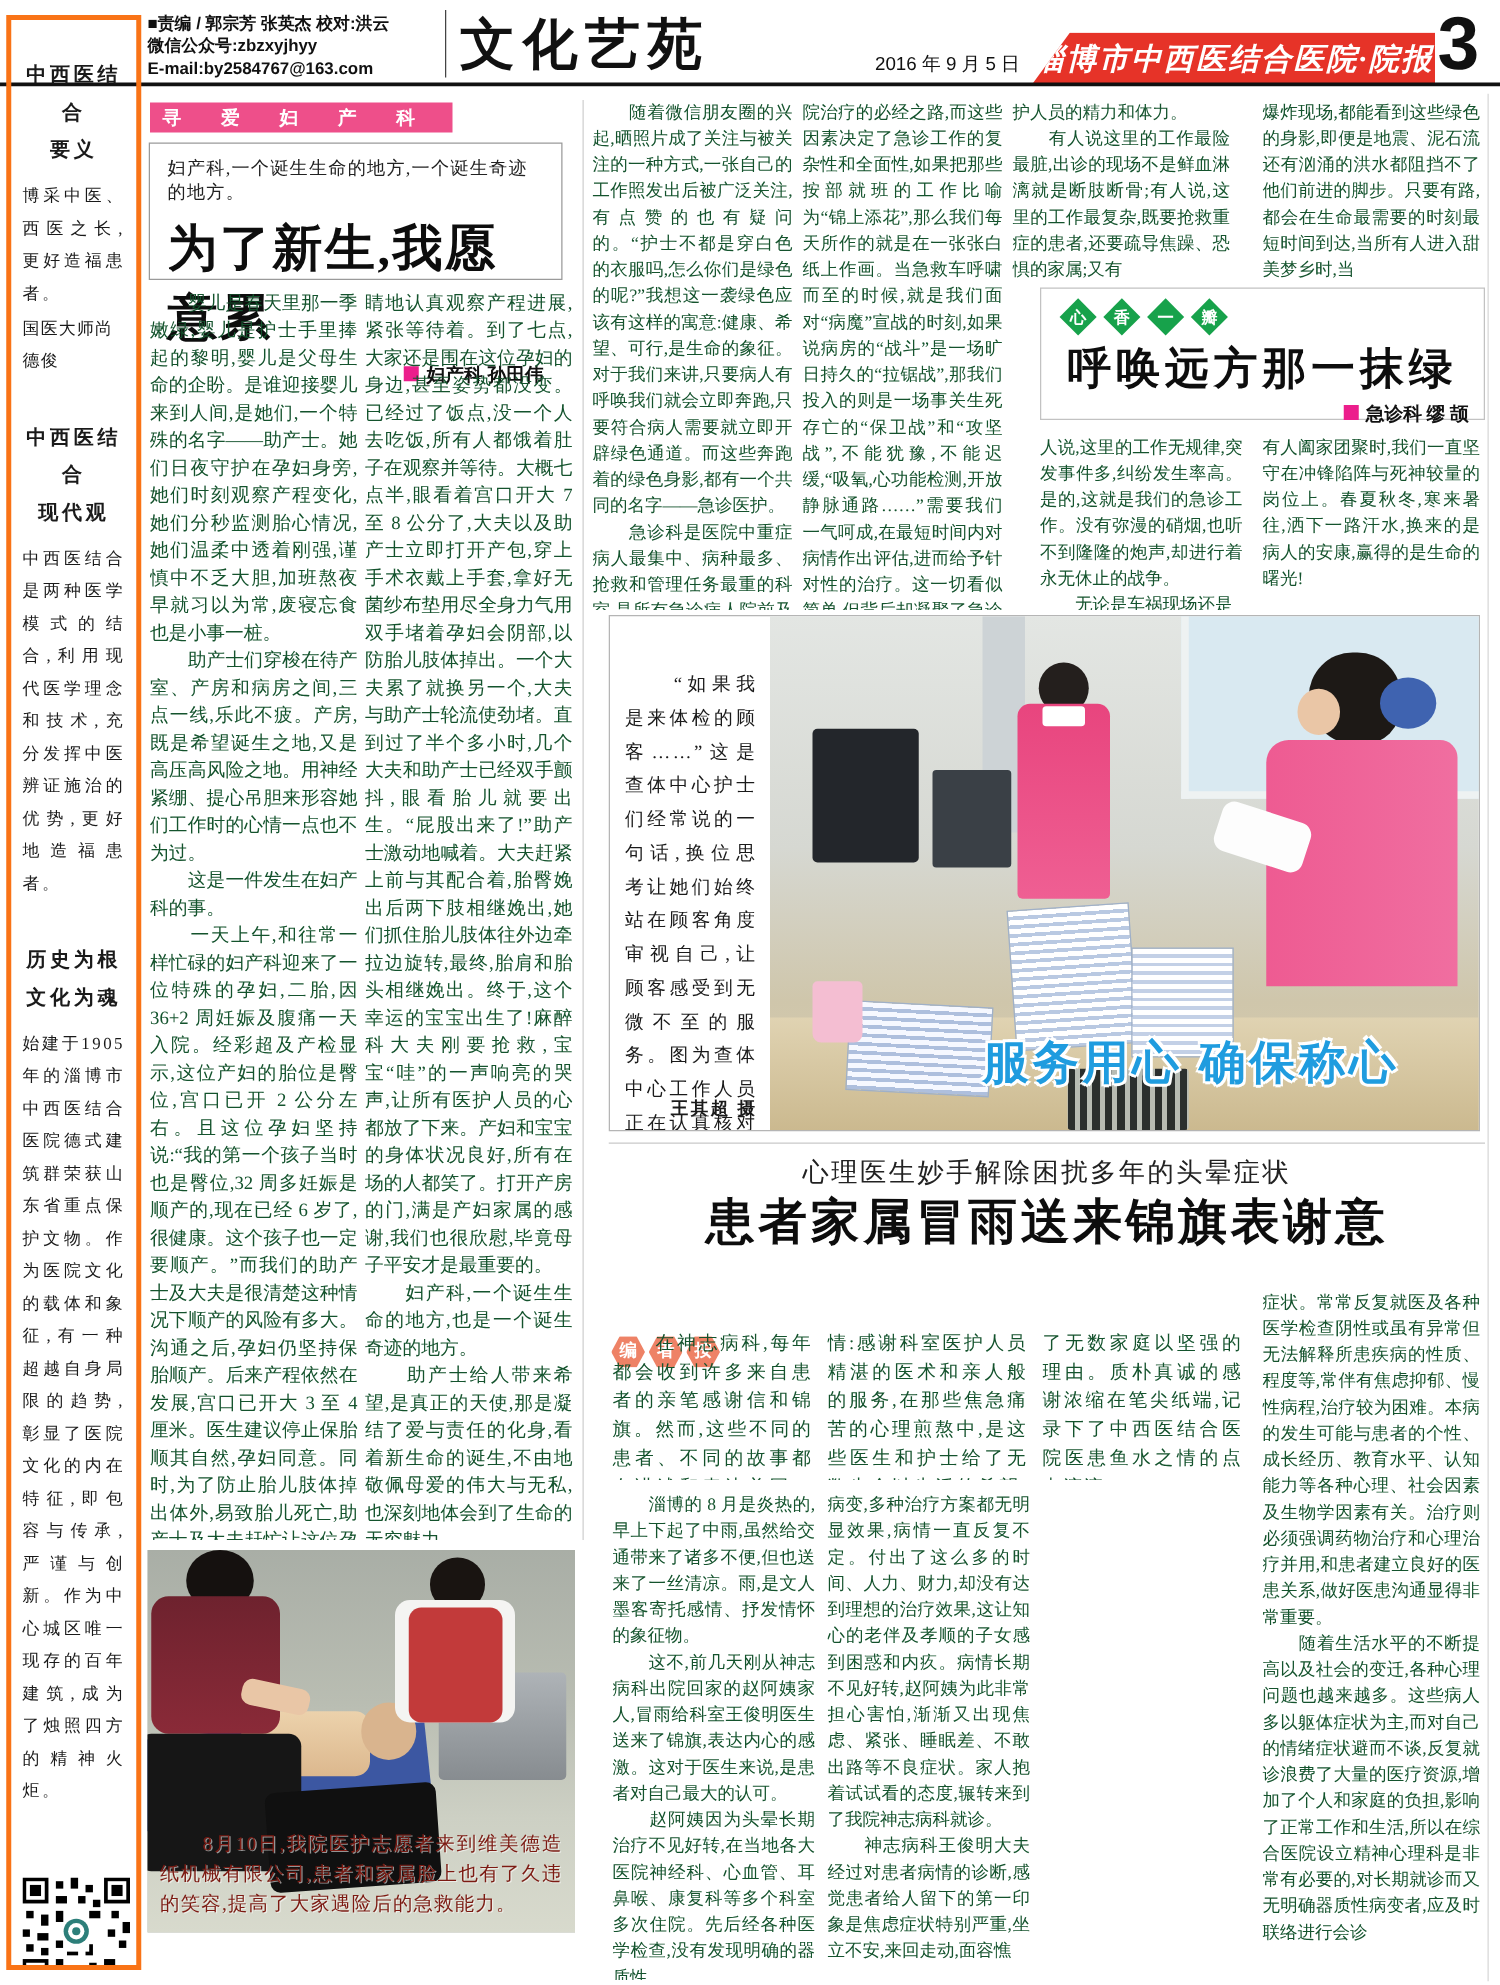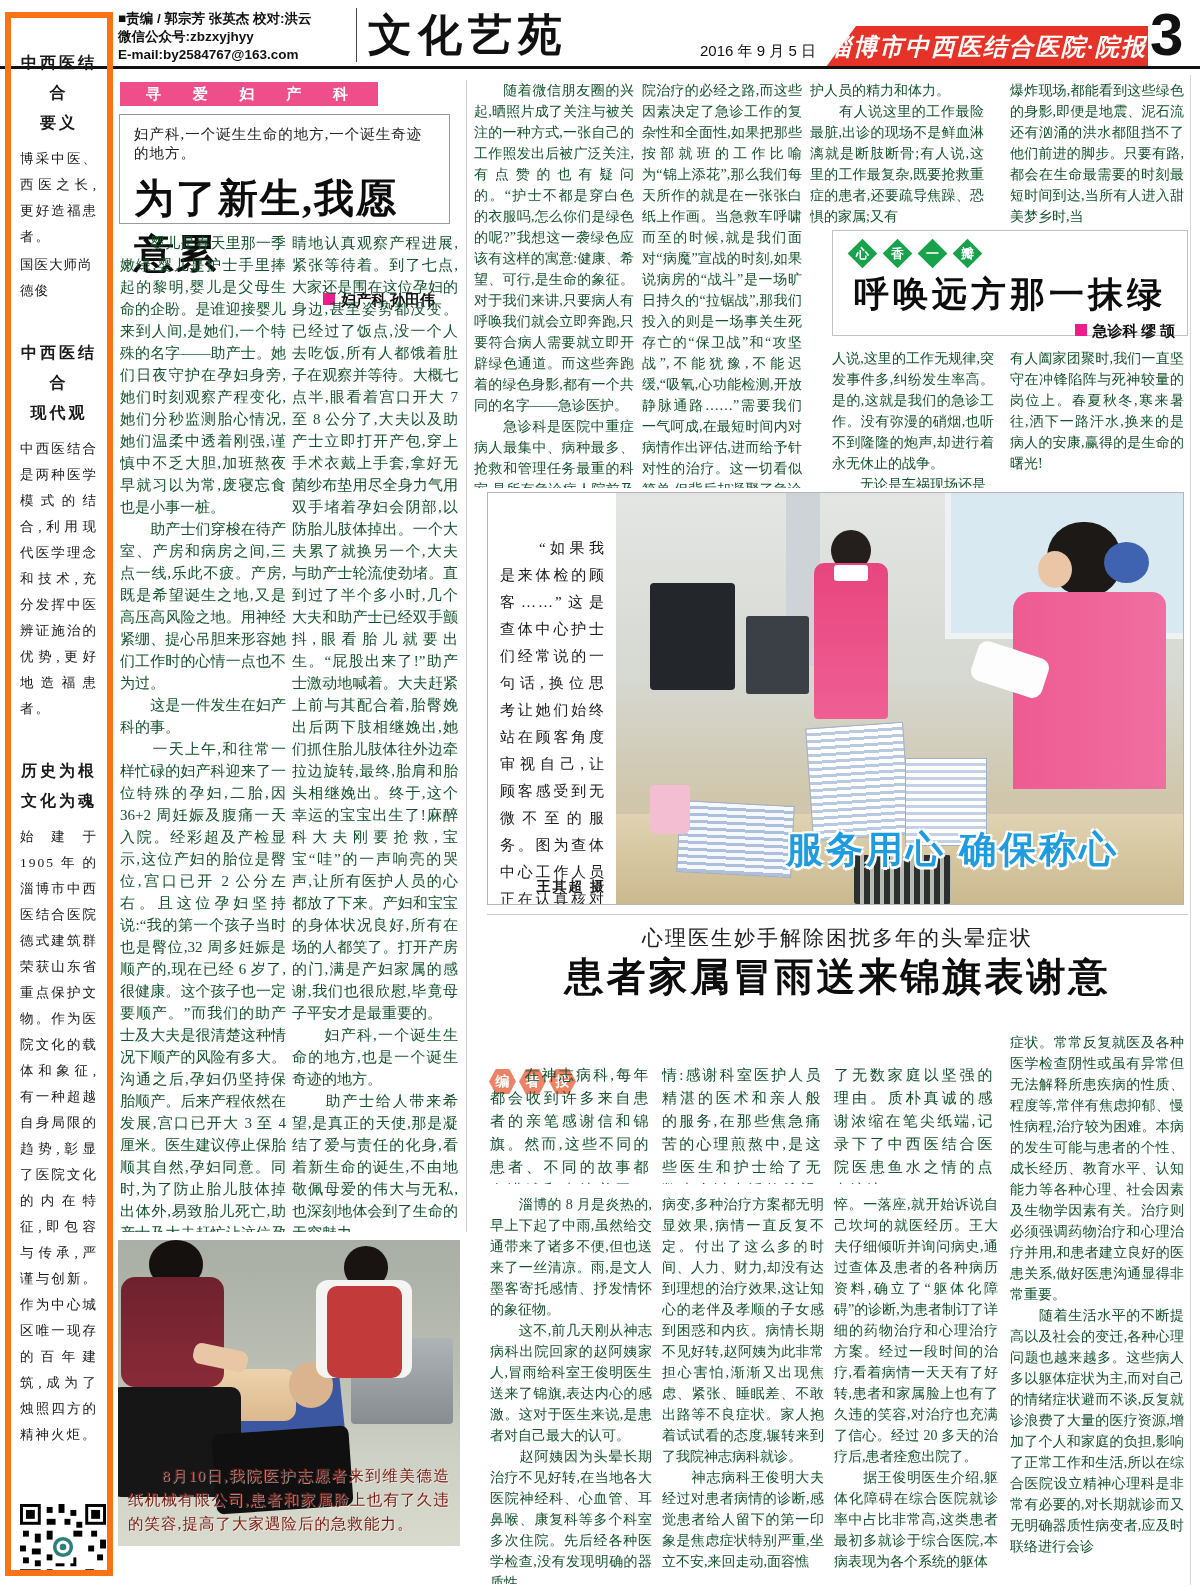--- a/index.html
+++ b/index.html
@@ -13,29 +13,29 @@
   .ed-block{font-family:"Liberation Sans","DejaVu Sans",sans-serif;font-size:13.5px;line-height:18px;
             font-weight:600;color:#111;}
   .sec-title{font-size:44px;font-weight:600;letter-spacing:6px;color:#111;}
   .date{font-size:15px;color:#111;font-family:"Liberation Sans",sans-serif;}
   .banner{background:#e63328;clip-path:polygon(30px 0,100% 0,100% 100%,0 100%);
           color:#fff;font-weight:bold;font-style:italic;font-size:24px;letter-spacing:2px;
           display:flex;align-items:center;justify-content:center;}
   .pageno{font-size:60px;font-weight:bold;font-family:"Liberation Sans",sans-serif;color:#111;}
   .hrule{background:#111;}
   
-  #sidebar{position:absolute;left:5px;top:12px;width:108px;height:1564px;border:6px solid #f97316;
+  #sidebar{position:absolute;left:5px;top:12px;width:108px;height:1564px;border:4px solid #f97316;
            box-sizing:border-box;padding:14px 9px;text-align:center;overflow:hidden;}
   .sb-title{font-weight:bold;font-size:16px;line-height:30px;letter-spacing:3px;white-space:pre-line;margin:16px 0 8px;}
   .sb-text{font-size:13.5px;line-height:26px;letter-spacing:2px;text-align:justify;}
   .sb-author{font-size:13.5px;line-height:26px;text-align:left;letter-spacing:1px;margin-top:2px;}
   .sb-qrcap{font-size:12.5px;line-height:24px;white-space:pre-line;margin-top:10px;}
   
   .tag-pink{background:#ee4f8a;color:#fff;font-size:15px;font-weight:bold;letter-spacing:14px;
-            display:flex;align-items:center;padding-left:26px;}
+            display:flex;align-items:center;padding-left:10px;}
   .headbox{border:1px solid #9a9a9a;box-sizing:border-box;padding:10px 14px;background:#fff;}
   .sub-line{font-size:14.5px;letter-spacing:1px;color:#222;}
   .big-title{font-size:40px;font-weight:bold;letter-spacing:2px;color:#0d0d0d;margin-top:8px;}
   .byline{font-size:15px;font-weight:bold;text-align:right;color:#111;margin-top:10px;}
   .sq{display:inline-block;width:12px;height:12px;background:#ec1e8c;margin-right:6px;}
   
   .headbox2{background:#fff;border:1px solid #c2c2c2;box-sizing:border-box;padding:8px 12px;}
   .diamond{display:inline-block;width:21px;height:21px;background:#17a24b;transform:rotate(45deg);
            margin:4px 7px;}
   .diamond span{display:block;transform:rotate(-45deg);color:#fff;font-size:13px;font-weight:bold;
@@ -211,22 +211,20 @@
   <div class="col notecol" style="left:490px;top:1064px;width:160px;height:120px;">　　在神志病科,每年都会收到许多来自患者的亲笔感谢信和锦旗。然而,这些不同的患者、不同的故事都在讲述和表达着同一种心</div>
   <div class="col notecol" style="left:662px;top:1064px;width:160px;height:120px;">情:感谢科室医护人员精湛的医术和亲人般的服务,在那些焦急痛苦的心理煎熬中,是这些医生和护士给了无数生命以生活的希望,给</div>
   <div class="col notecol" style="left:834px;top:1064px;width:160px;height:120px;">了无数家庭以坚强的理由。质朴真诚的感谢浓缩在笔尖纸端,记录下了中西医结合医院医患鱼水之情的点点滴滴。</div>
   <div class="col small" style="left:1010px;top:1032px;width:174px;height:550px;">症状。常常反复就医及各种医学检查阴性或虽有异常但无法解释所患疾病的性质、程度等,常伴有焦虑抑郁、慢性病程,治疗较为困难。本病的发生可能与患者的个性、成长经历、教育水平、认知能力等各种心理、社会因素及生物学因素有关。治疗则必须强调药物治疗和心理治疗并用,和患者建立良好的医患关系,做好医患沟通显得非常重要。
 　　随着生活水平的不断提高以及社会的变迁,各种心理问题也越来越多。这些病人多以躯体症状为主,而对自己的情绪症状避而不谈,反复就诊浪费了大量的医疗资源,增加了个人和家庭的负担,影响了正常工作和生活,所以在综合医院设立精神心理科是非常有必要的,对长期就诊而又无明确器质性病变者,应及时联络进行会诊</div>
   <div class="col small" style="left:490px;top:1194px;width:162px;height:390px;">　　淄博的 8 月是炎热的,早上下起了中雨,虽然给交通带来了诸多不便,但也送来了一丝清凉。雨,是文人墨客寄托感情、抒发情怀的象征物。
 　　这不,前几天刚从神志病科出院回家的赵阿姨家人,冒雨给科室王俊明医生送来了锦旗,表达内心的感激。这对于医生来说,是患者对自己最大的认可。
 　　赵阿姨因为头晕长期治疗不见好转,在当地各大医院神经科、心血管、耳鼻喉、康复科等多个科室多次住院。先后经各种医学检查,没有发现明确的器质性</div>
   <div class="col small" style="left:662px;top:1194px;width:162px;height:390px;">病变,多种治疗方案都无明显效果,病情一直反复不定。付出了这么多的时间、人力、财力,却没有达到理想的治疗效果,这让知心的老伴及孝顺的子女感到困惑和内疚。病情长期不见好转,赵阿姨为此非常担心害怕,渐渐又出现焦虑、紧张、睡眠差、不敢出路等不良症状。家人抱着试试看的态度,辗转来到了我院神志病科就诊。
 　　神志病科王俊明大夫经过对患者病情的诊断,感觉患者给人留下的第一印象是焦虑症状特别严重,坐立不安,来回走动,面容憔</div>
-  <div class="col small" style="left:834px;top:1194px;width:164px;height:390px;">悴。一落座,就开始诉说自己坎坷的就医经历。王大夫仔细倾听并询问病史,通过查体及患者的各种病历资料,确立了“躯体化障碍”的诊断,为患者制订了详细的药物治疗和心理治疗方案。经过一段时间的治疗,看着病情一天天有了好转,患者和家属脸上也有了久违的笑容,对治疗也充满了信心。经过 20 多天的治疗后,患者痊愈出院了。
-　　据王俊明医生介绍,躯体化障碍在综合医院就诊率中占比非常高,这类患者最初多就诊于综合医院,本病表现为各个系统的躯体</div>
 
   <div id="photo2" class="abs" style="left:118px;top:1240px;width:342px;height:306px;">
     <div class="abs" style="left:0;top:0;width:100%;height:100%;background:linear-gradient(180deg,#a9aea6 0%,#b9bdb2 40%,#cdd0c4 70%,#d8dacd 100%);"></div>
     <div class="abs" style="right:2%;top:32%;width:30%;height:28%;background:linear-gradient(#aeb3b7,#878c90);border-radius:4px;"></div>
     <div class="abs" style="left:-6%;bottom:30%;width:72%;height:24%;background:#3c57a2;transform:rotate(-6deg);"></div>
     <div class="abs" style="left:22%;top:42%;width:30%;height:17%;background:linear-gradient(#ecd2ac,#dcb88e);border-radius:12px;"></div>
     <div class="abs" style="left:50%;top:40%;width:13%;height:15%;background:#d9b48e;border-radius:50%;"></div>
     <div class="abs" style="left:9%;top:0;width:16%;height:16%;background:#15110f;border-radius:50%;"></div>
     <div class="abs" style="left:1%;top:12%;width:30%;height:36%;background:linear-gradient(#6e222e,#8a2a38);border-radius:14px;"></div>
     <div class="abs" style="left:22%;top:35%;width:16%;height:7%;background:#e9c6a6;border-radius:8px;transform:rotate(12deg);"></div>

